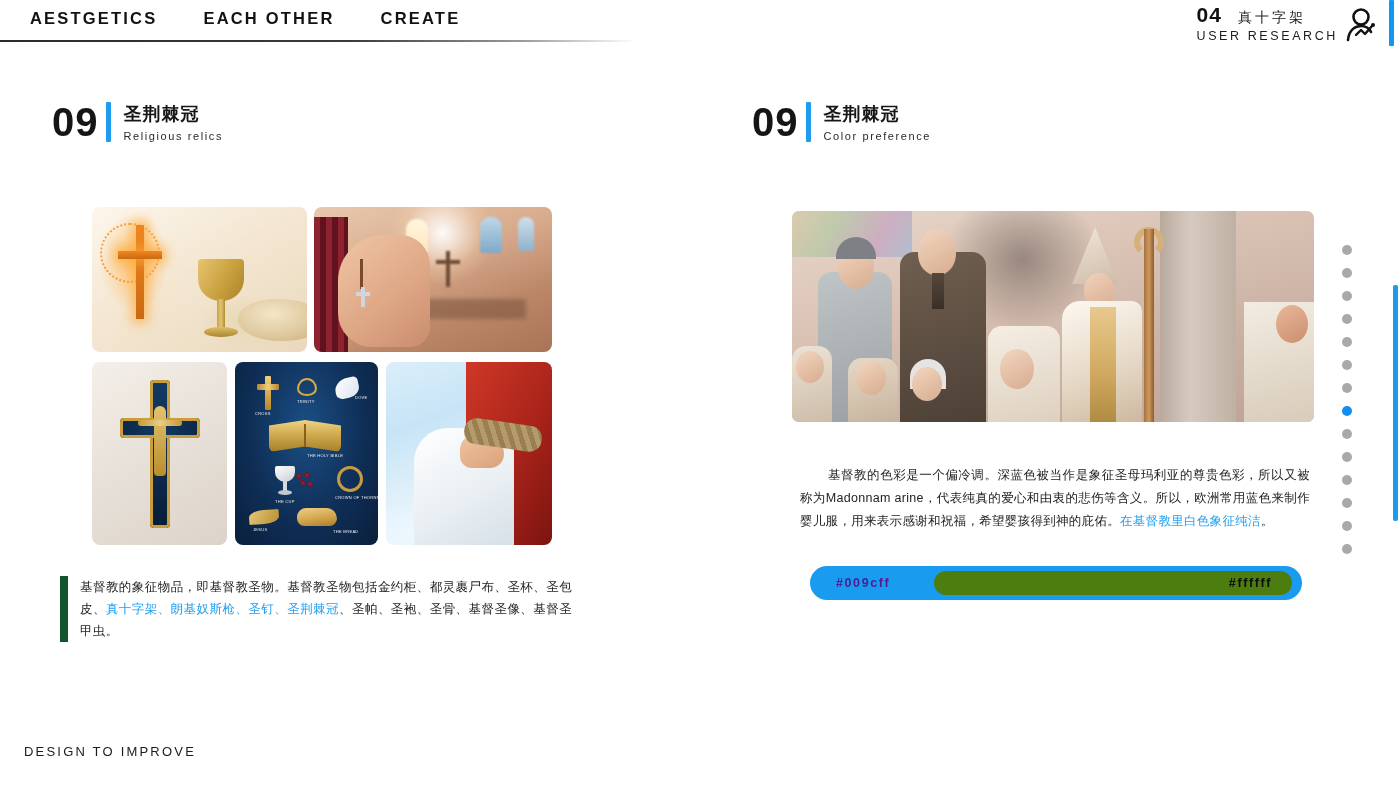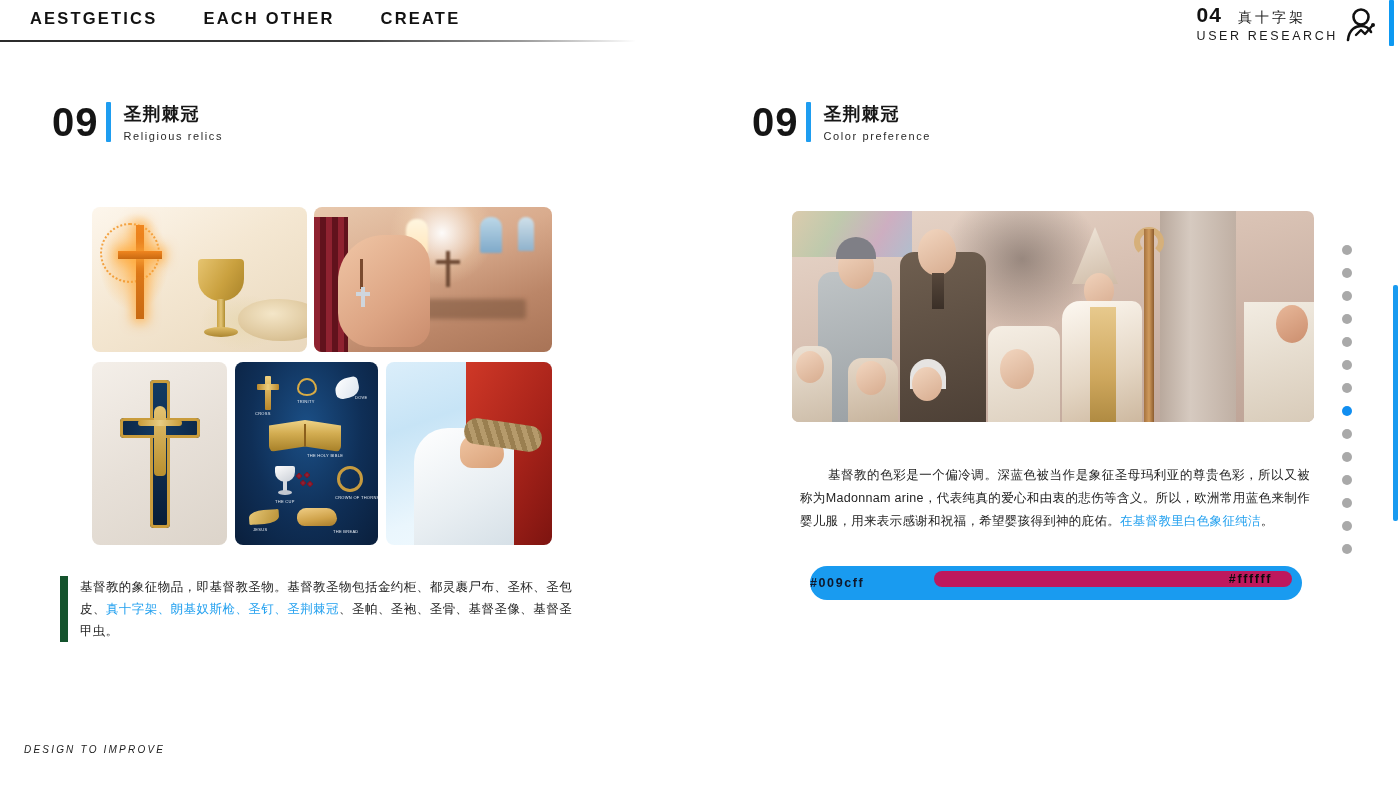--- a/index.html
+++ b/index.html
@@ -344,25 +344,25 @@
     letter-spacing:.3px; text-align:justify; text-indent:28px;
   }
 
   .swatch{
     position:absolute; left:810px; top:566px; width:492px; height:34px;
     background:#199bf0; border-radius:17px;
     display:flex; align-items:center;
   }
   .swatch-left{
     font-size:12.5px; font-weight:bold; letter-spacing:1.6px;
-    color:#0f172a; width:110px;
+    color:#4c1d95; margin-left:26px; width:110px;
   }
   .swatch-pill{
-    position:absolute; left:124px; top:5px; width:358px; height:16px;
-    background:#be185d; border-radius:12px;
+    position:absolute; left:124px; top:5px; width:358px; height:24px;
+    background:#4d7c0f; border-radius:12px;
     display:flex; align-items:center; justify-content:flex-end;
   }
   .swatch-right{
     font-size:12.5px; font-weight:bold; letter-spacing:1.6px;
     color:#0d0d0d; margin-right:20px;
   }
 
   
   .dots{
     position:absolute; left:1342px; top:245px;
@@ -371,21 +371,21 @@
   .dot{ width:10px; height:10px; border-radius:50%; background:#a9a9a9; }
   .dot.active{ background:#118ef0; }
   .scroll-bot{
     position:absolute; left:1393px; top:285px; width:5px; height:236px;
     background:#199bf0; border-radius:2px;
   }
 
   
   .footer{
     position:absolute; left:24px; top:744px;
-    font-size:10px; letter-spacing:2.2px; color:#1b1b1b;font-style:italic;
+    font-size:13px; letter-spacing:2.2px; color:#1b1b1b;
   }
 </style>
 </head>
 <body>
 
 <div class="topbar">
   <div class="nav">
     <span class="nav-item">AESTGETICS</span>
     <span class="nav-item">EACH OTHER</span>
     <span class="nav-item">CREATE</span>

